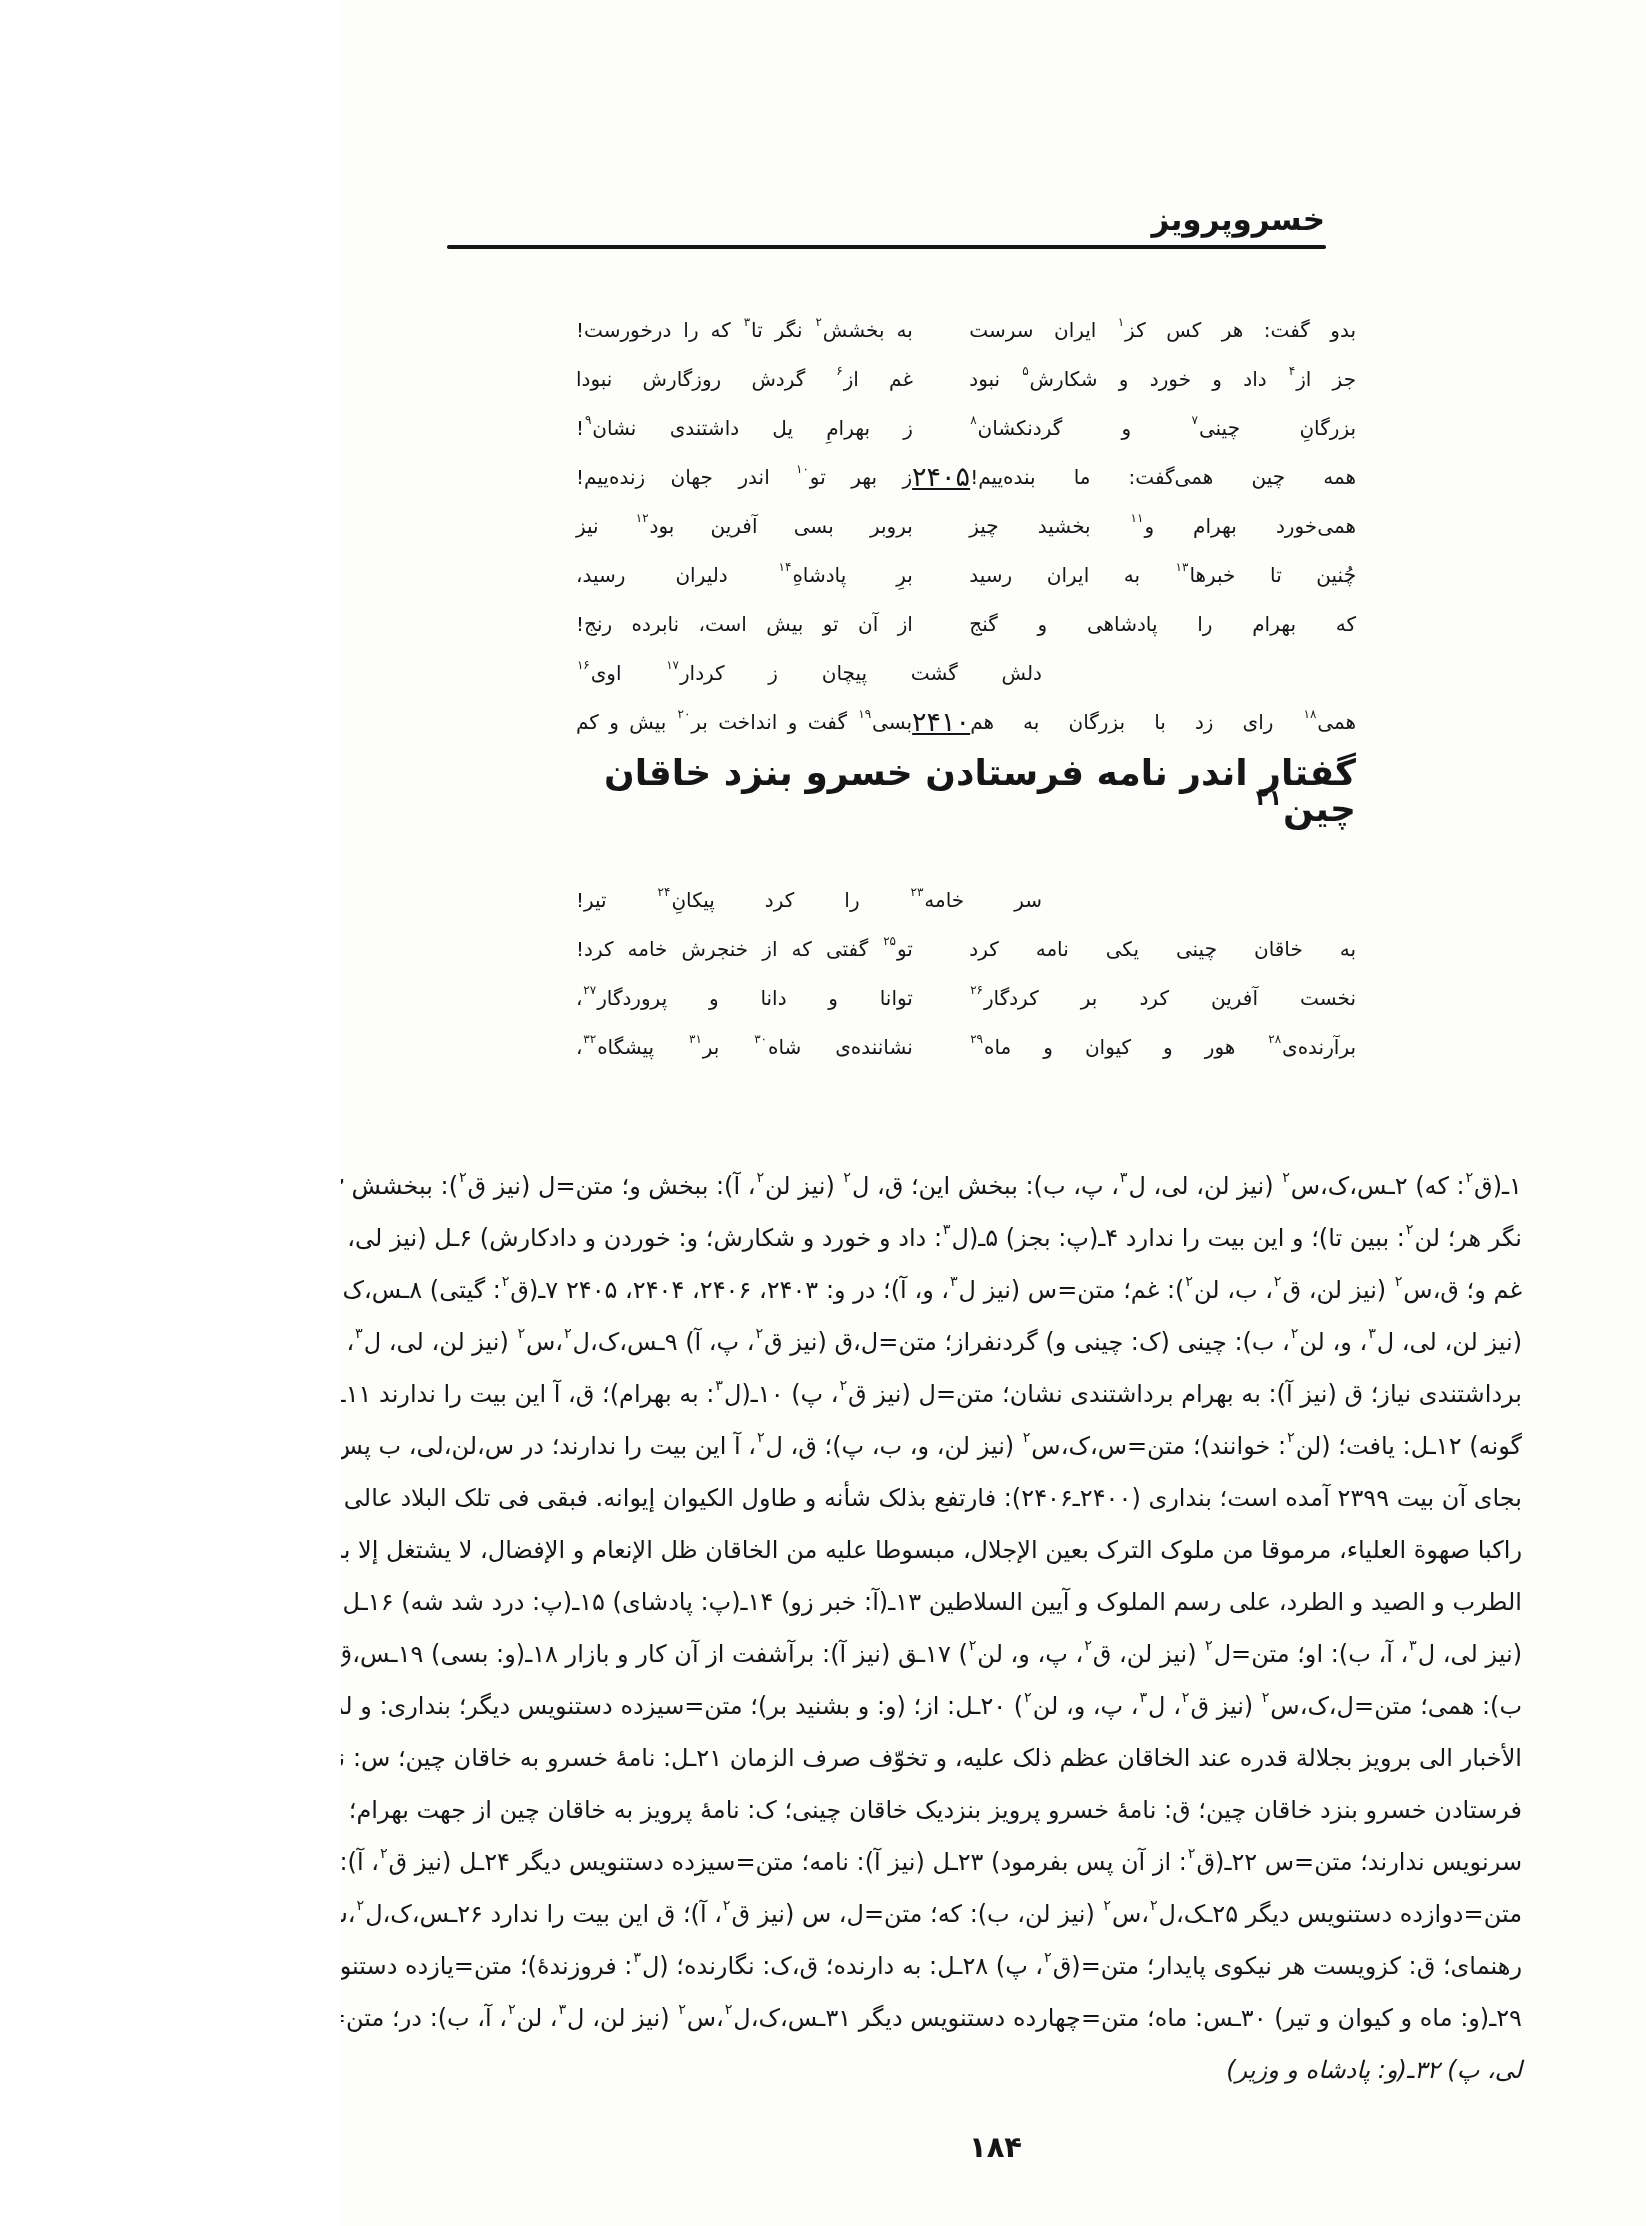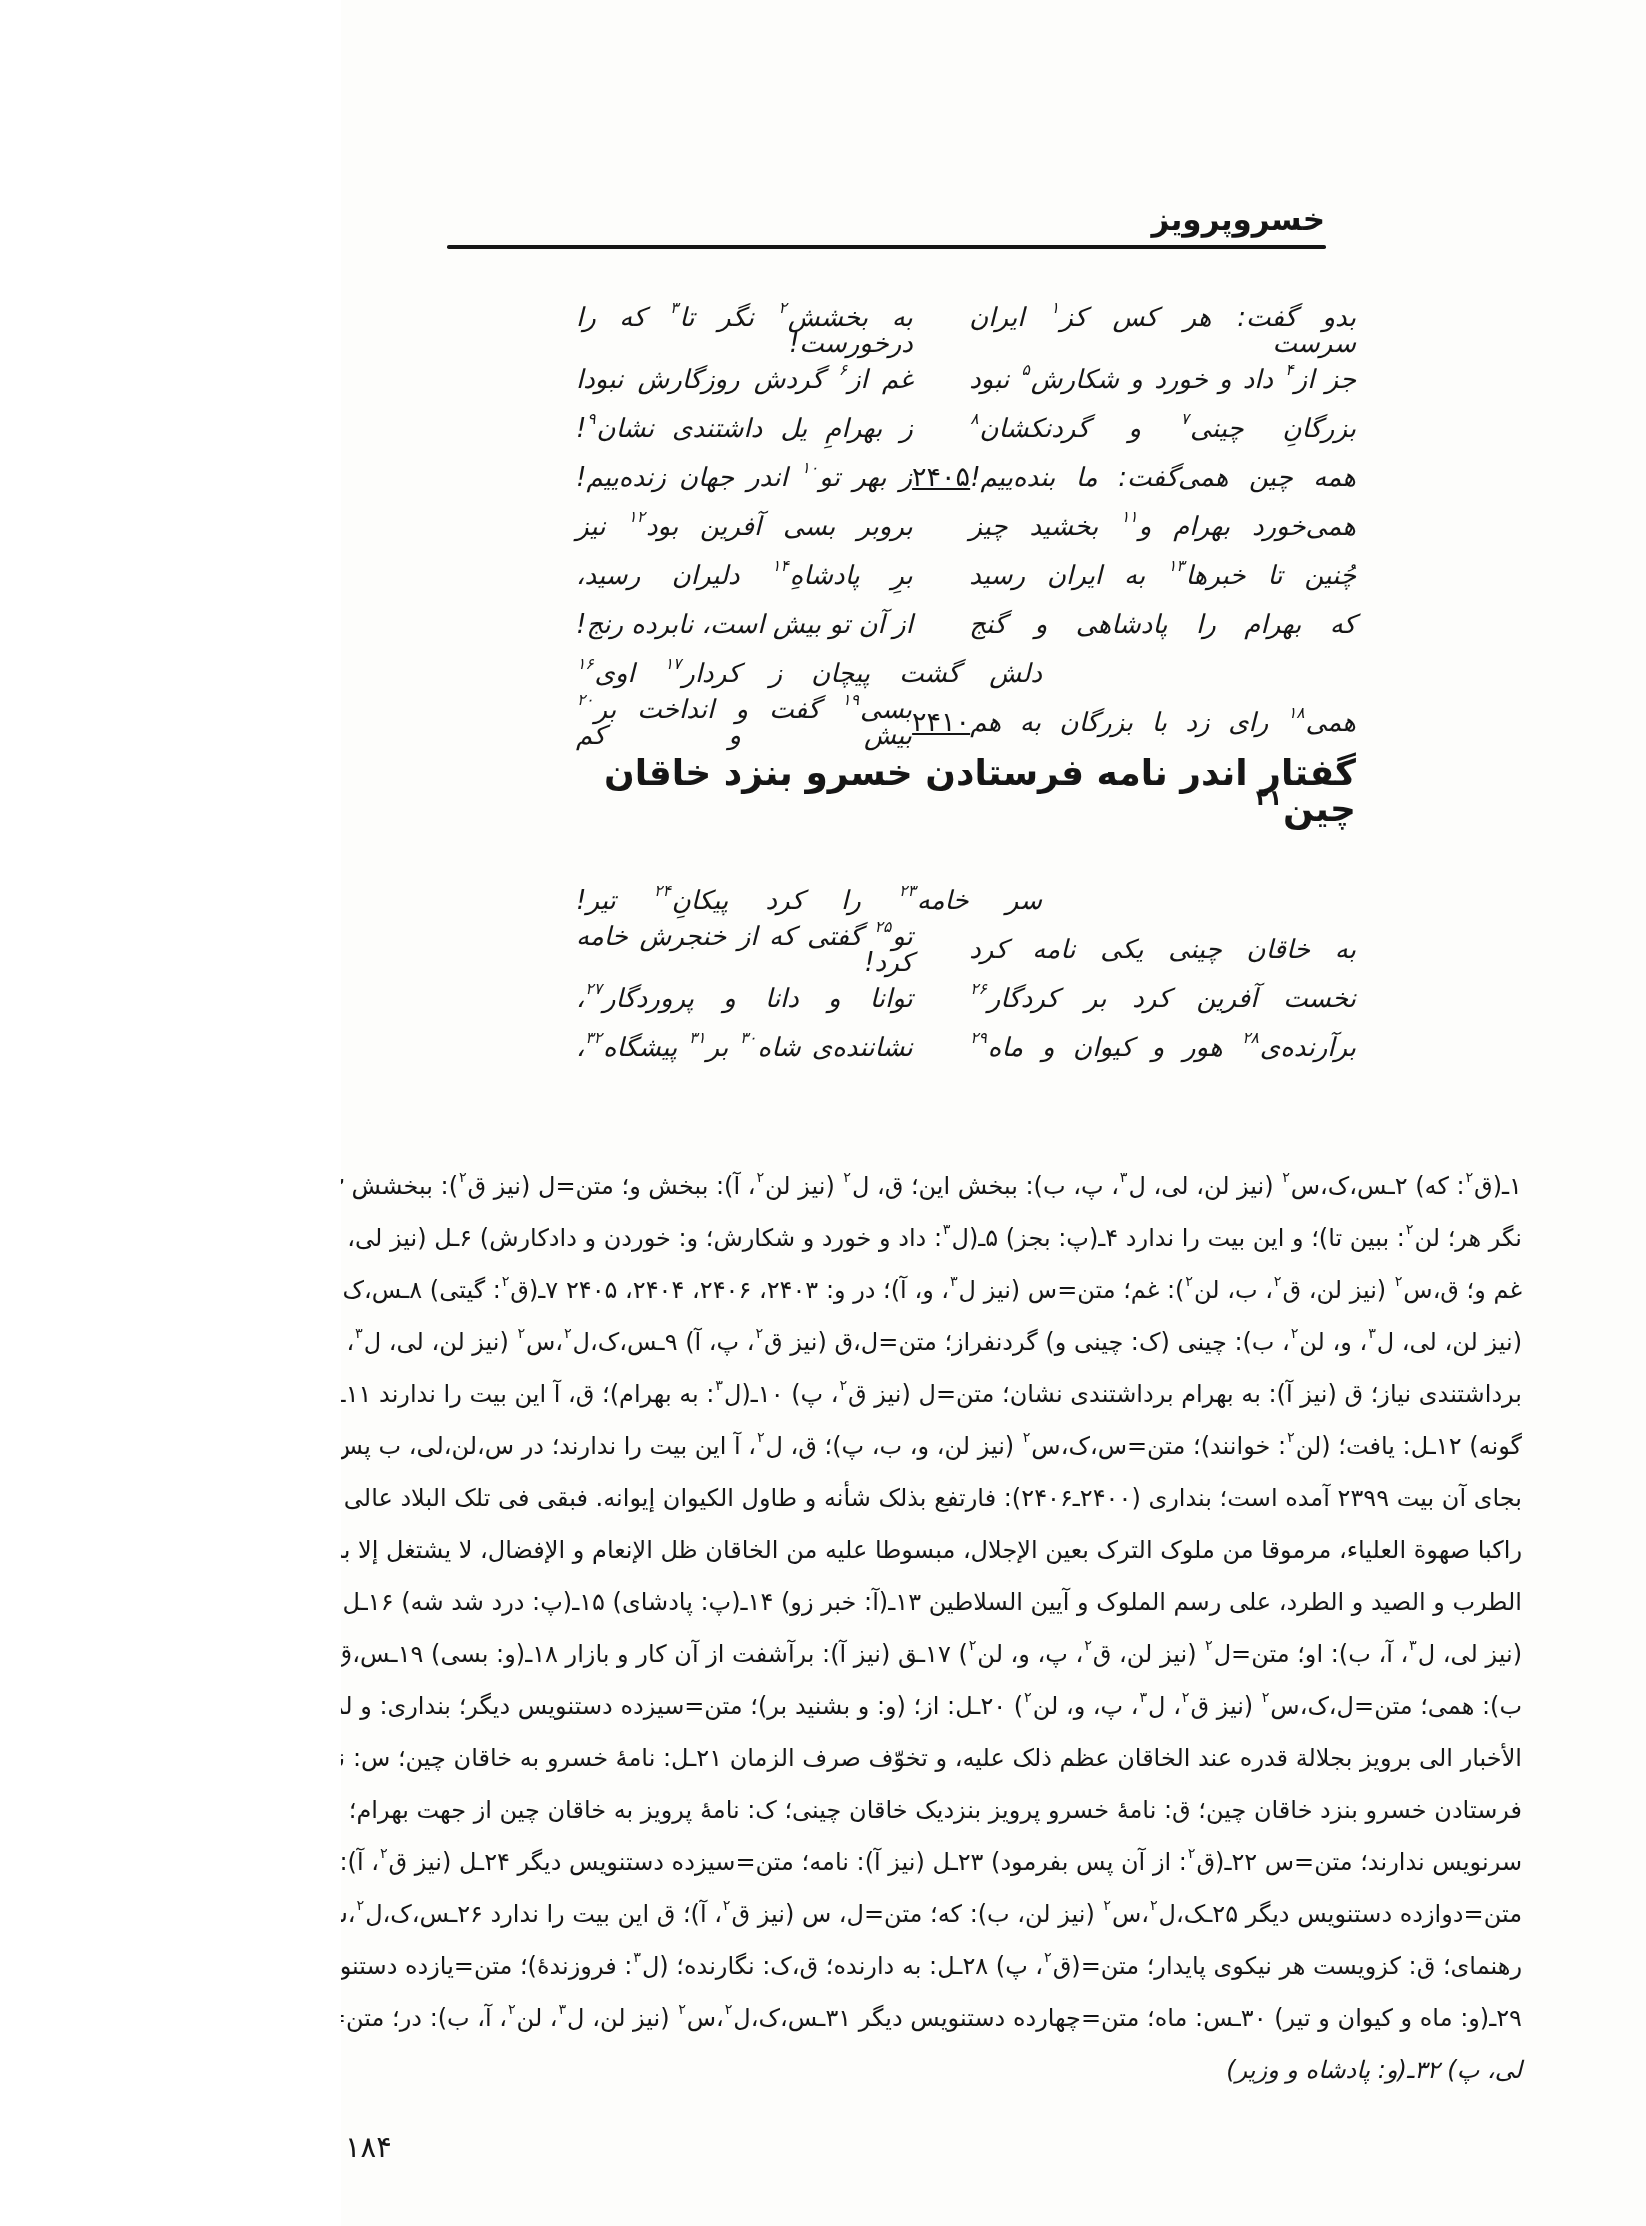--- a/index.html
+++ b/index.html
@@ -20,24 +20,23 @@
   .head-rule{
     position:absolute;top:245px;left:106px;right:320px;height:3.7px;
     background:#161616;border-radius:1.8px;
   }
   
   .verse-block{position:absolute;left:235px;right:290px;}
   #vb0{top:305px;}
   #vb1{top:875px;}
   .verse-row{display:flex;justify-content:space-between;align-items:center;height:49px;direction:rtl;}
   .hemi{
-    font-size:26px;line-height:1;
+    font-size:20px;line-height:1;
     text-align:justify;text-align-last:justify;
     white-space:normal;
-    font-style:italic;
   }
   .hemi-right,.verse-row .hemi:first-child{width:535px;}
   .verse-row .hemi:last-child{width:466px;}
   .verse-num{
     width:78px;font-size:27px;text-align:center;line-height:1;text-decoration:underline;
   }
   .sup{
     font-size:0.60em;
     vertical-align:super;
     line-height:0;
@@ -55,21 +54,21 @@
     height:52px;line-height:52px;
     font-size:24px;
     text-align:justify;text-align-last:justify;
     white-space:nowrap;
     overflow:visible;
   }
   .fn-line.short{text-align-last:right;font-style:italic;}
   
   .page-number{
     position:absolute;top:2130px;left:4px;right:0;
-    text-align:left;font-size:29px;letter-spacing:1.8px;
+    text-align:center;font-size:29px;letter-spacing:1.8px;font-weight:bold;
   }
 </style>
 </head>
 <body>
 
 <div class="page">
 
   <div class="running-head">خسروپرویز</div>
 
   <div class="head-rule"></div>

